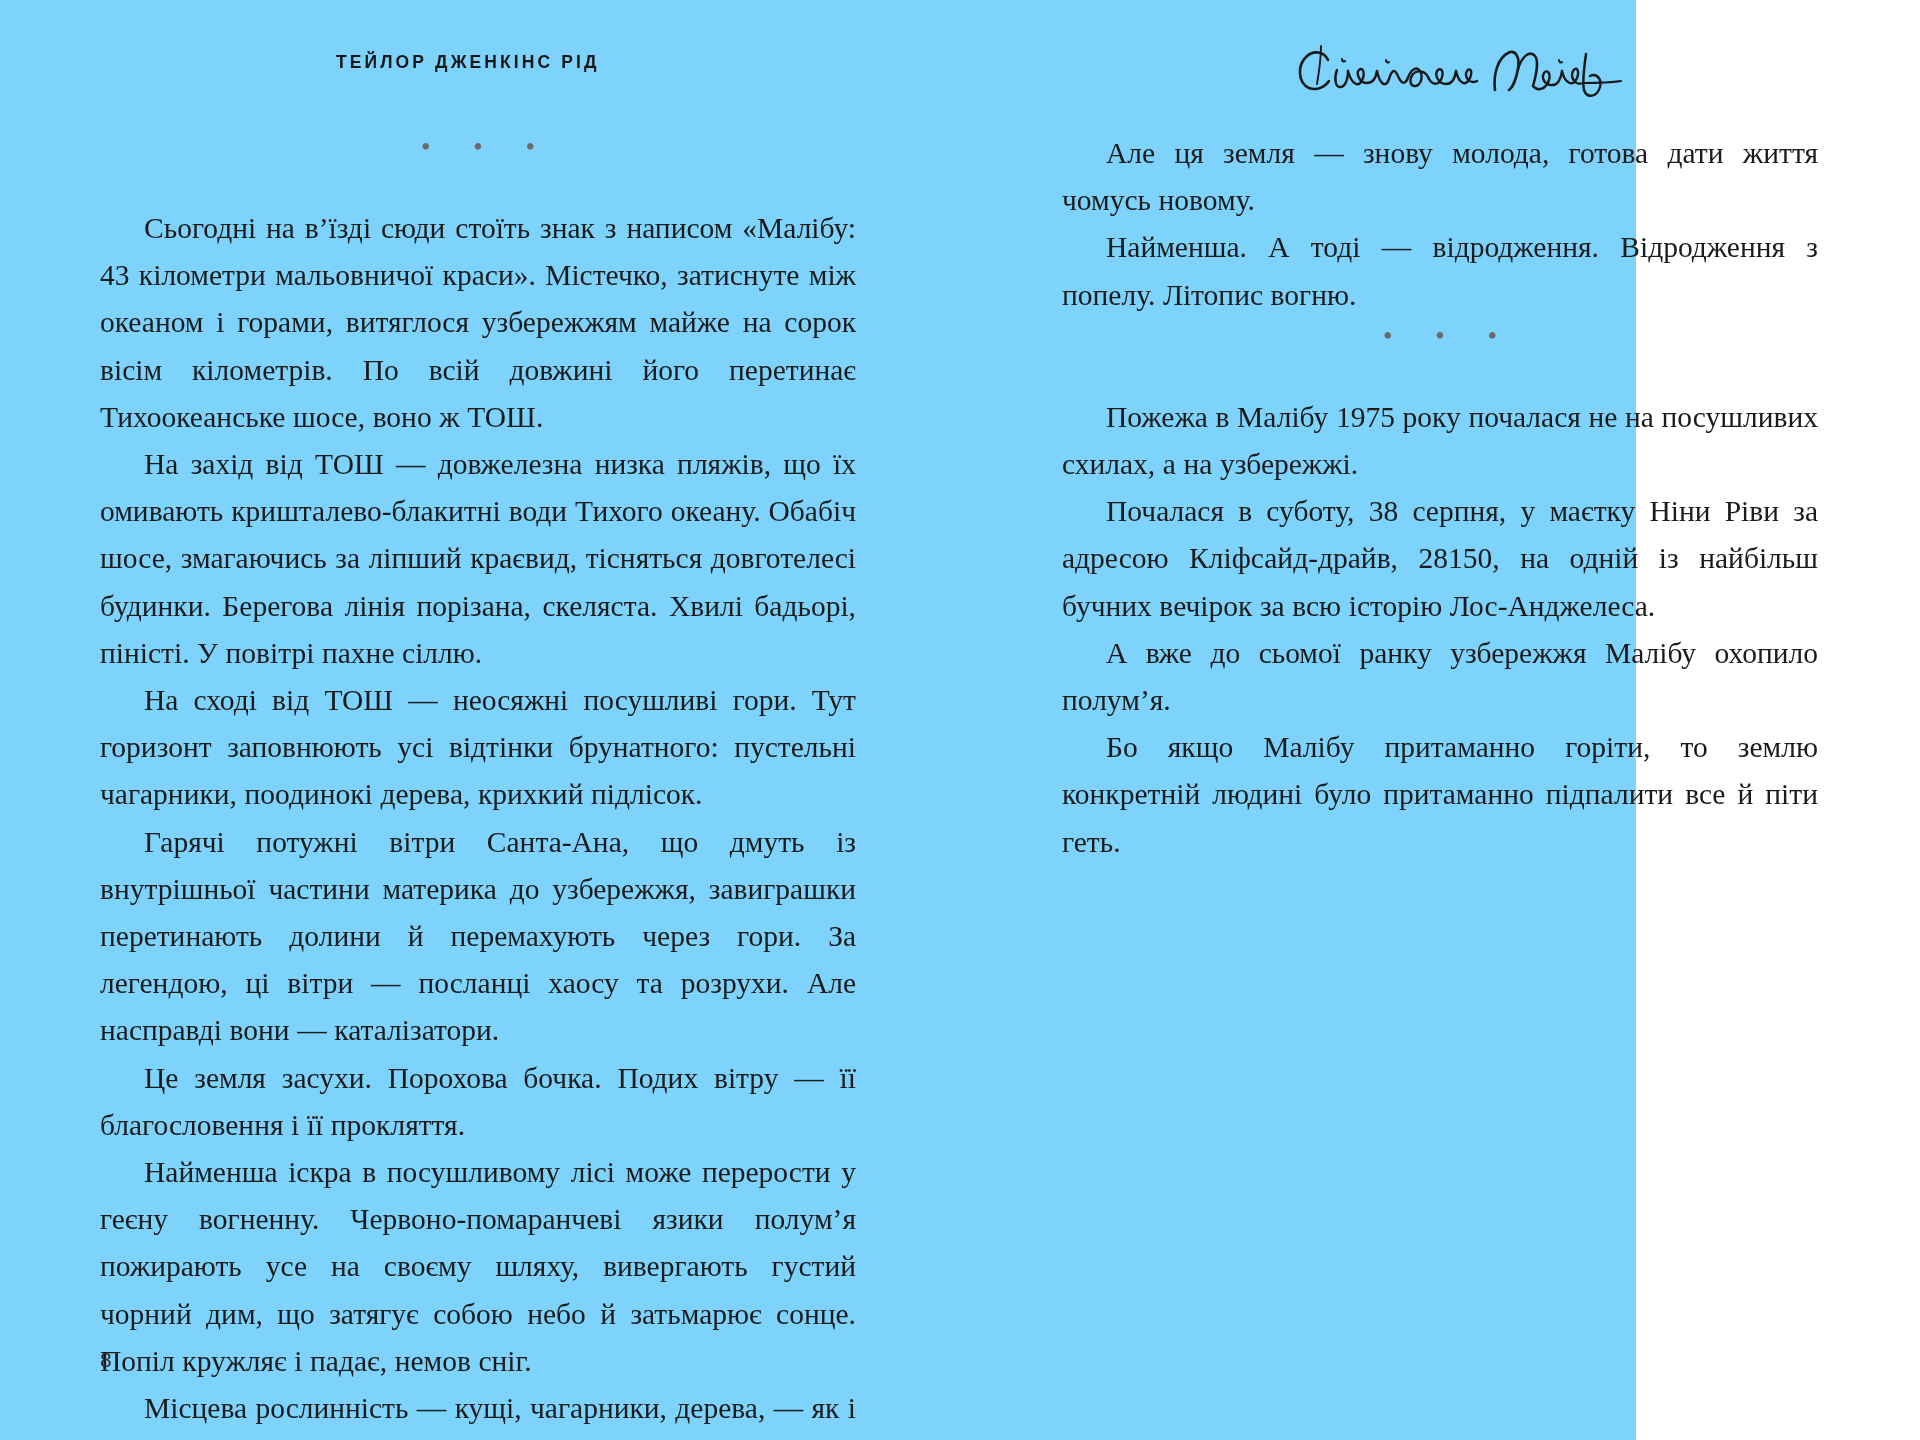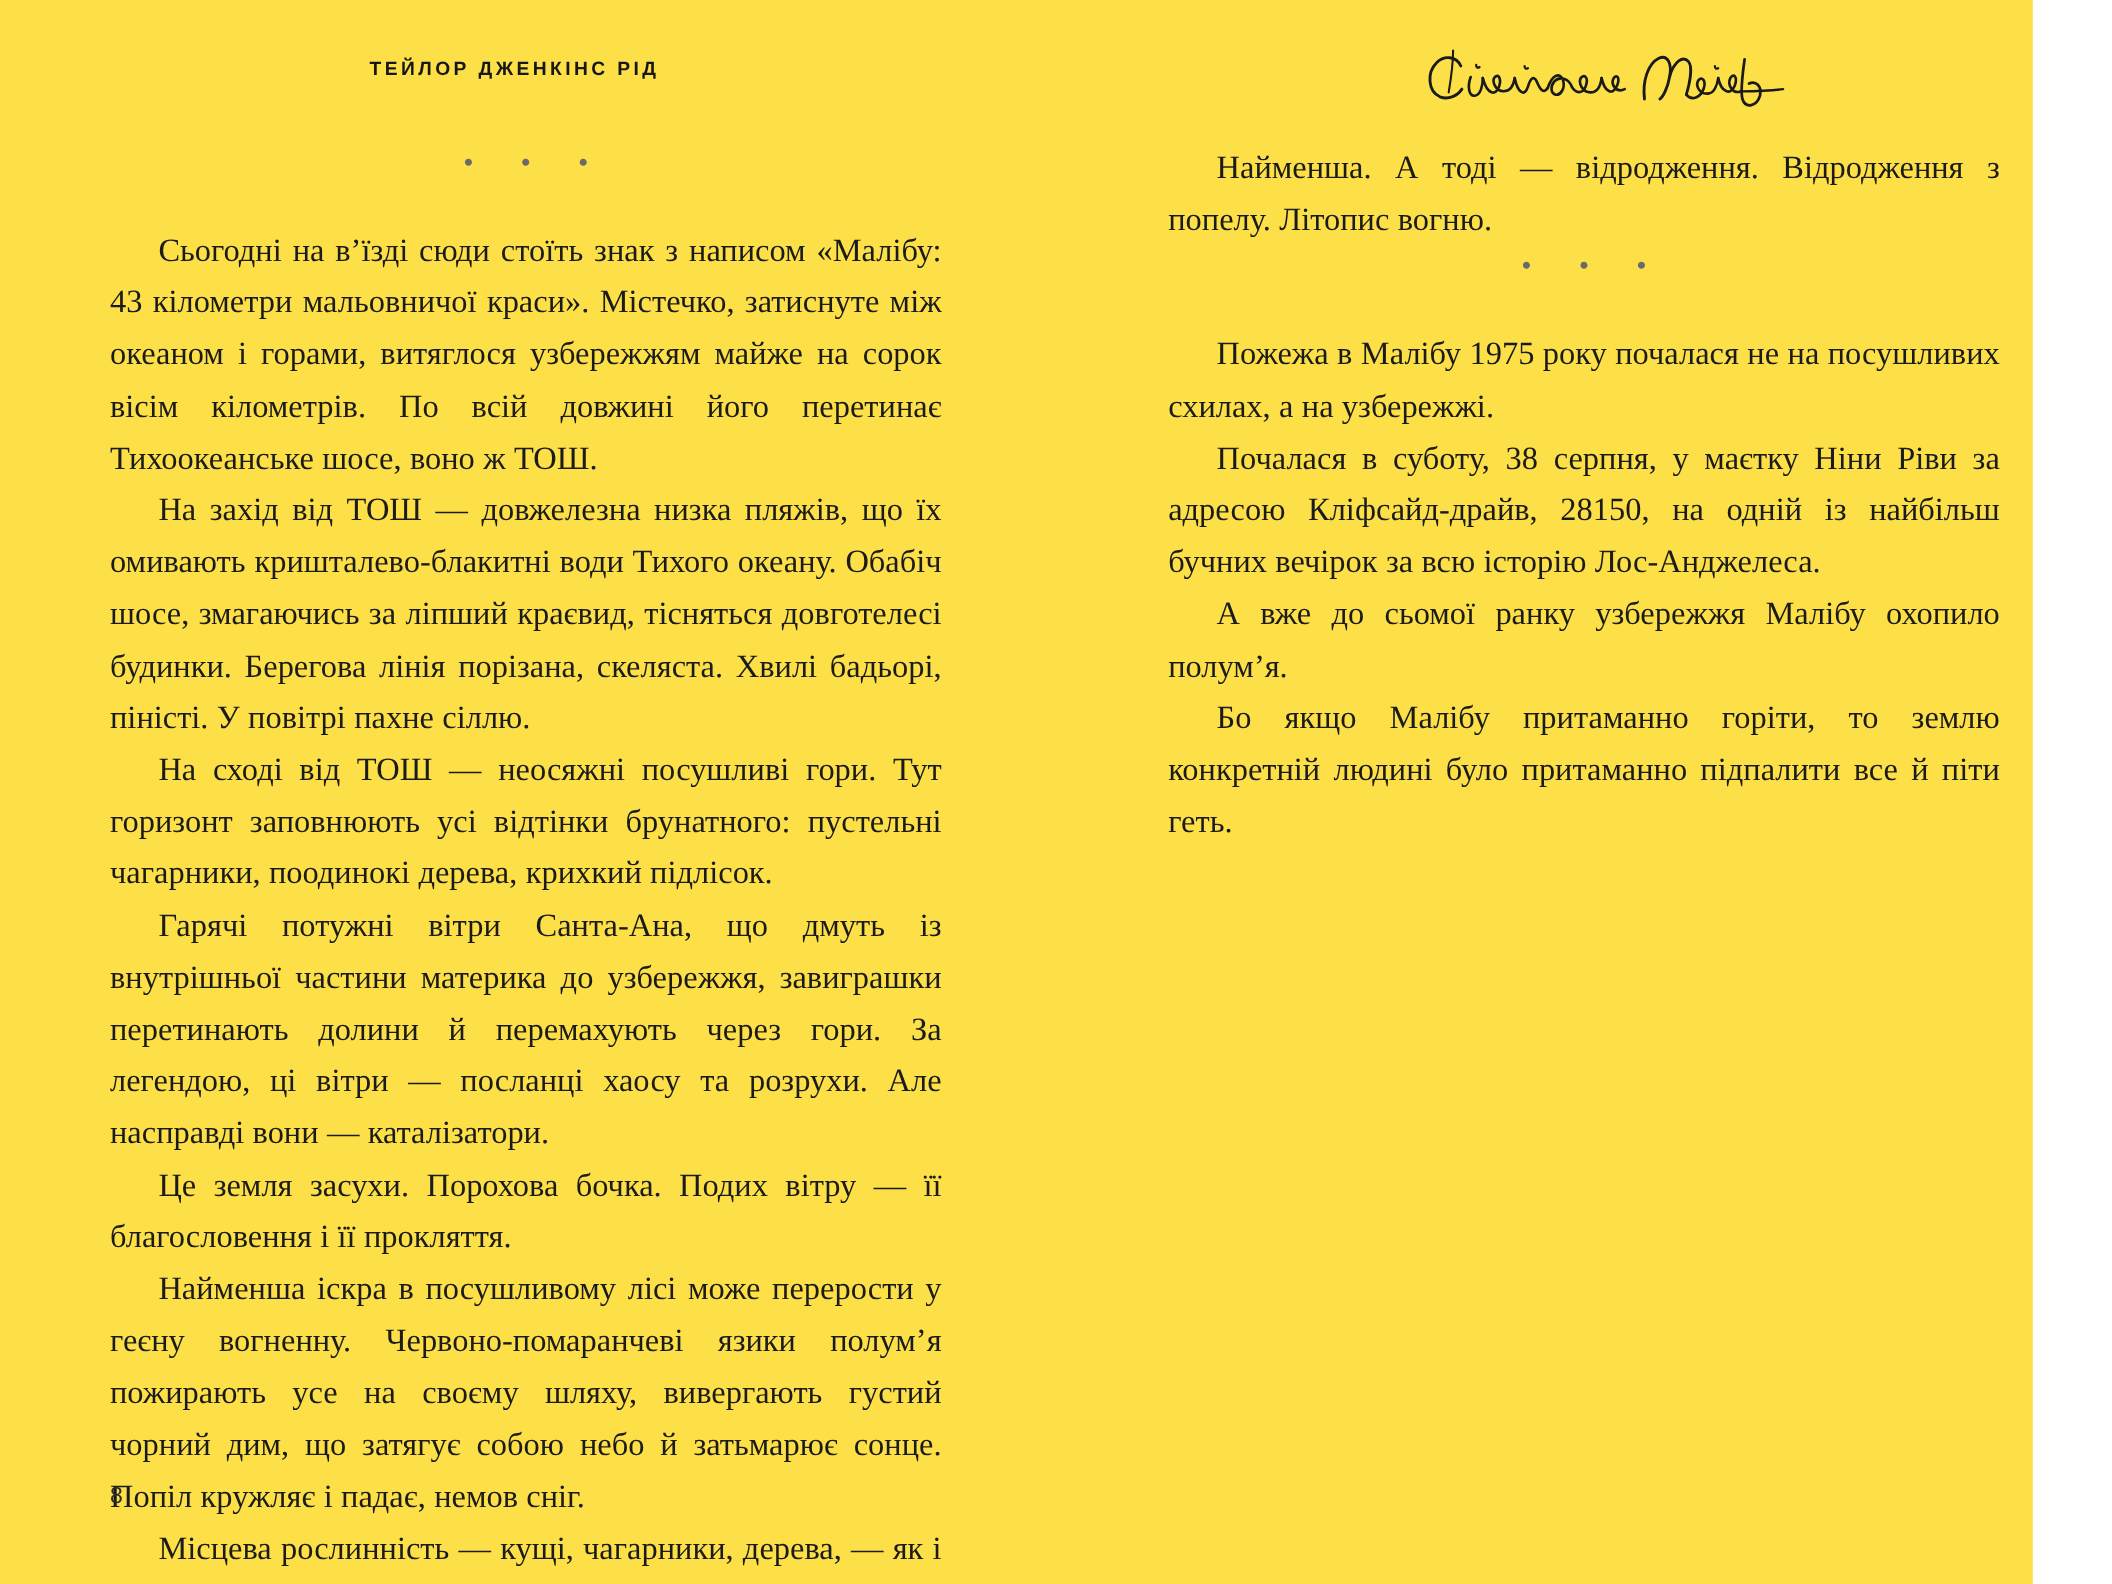--- a/index.html
+++ b/index.html
@@ -10,23 +10,23 @@
     width: 1920px;
     height: 1440px;
     background: #ffffff;
     font-family: "Liberation Serif", "DejaVu Serif", serif;
     color: #1b1b1b;
     overflow: hidden;
   }
 
   .spread {
     position: relative;
-    width: 1848px;
+    width: 1636px;
     height: 1440px;
-    background: #fde047;
+    background: #7dd3fc;
     box-sizing: border-box;
   }
 
   
   .running-head {
     position: absolute;
     top: 52px;
     height: 34px;
   }
   .running-head.left {
@@ -166,20 +166,21 @@
       <p>На сході від ТОШ — неосяжні посушливі гори. Тут горизонт заповнюють усі відтінки брунатного: пустельні чагарники, поодинокі дерева, крихкий підлісок.</p>
       <p>Гарячі потужні вітри Санта-Ана, що дмуть із внутрішньої частини материка до узбережжя, завиграшки перетинають долини й перемахують через гори. За легендою, ці вітри — посланці хаосу та розрухи. Але насправді вони — каталізатори.</p>
       <p>Це земля засухи. Порохова бочка. Подих вітру — її благословення і її прокляття.</p>
       <p>Найменша іскра в посушливому лісі може перерости у геєну вогненну. Червоно-помаранчеві язики полум’я пожирають усе на своєму шляху, вивергають густий чорний дим, що затягує собою небо й затьмарює сонце. Попіл кружляє і падає, немов сніг.</p>
       <p>Місцева рослинність — кущі, чагарники, дерева, — як і місцеві оселі — будинки, особняки та бунгало, а також ранчо, виноградники й ферми, — іде з димом, залишаючи по собі лише випалену землю.</p>
     </div>
   </div>
 
   <div class="column right">
     <div class="body-text">
+      <p>Але ця земля — знову молода, готова дати життя чомусь новому.</p>
       <p>Найменша. А тоді — відродження. Відродження з попелу. Літопис вогню.</p>
     </div>
 
     <div class="section-break offset-right">
       <span class="dots">• • •</span>
     </div>
     <div class="gap-after-break"></div>
 
     <div class="body-text">
       <p>Пожежа в Малібу 1975 року почалася не на посушливих схилах, а на узбережжі.</p>

